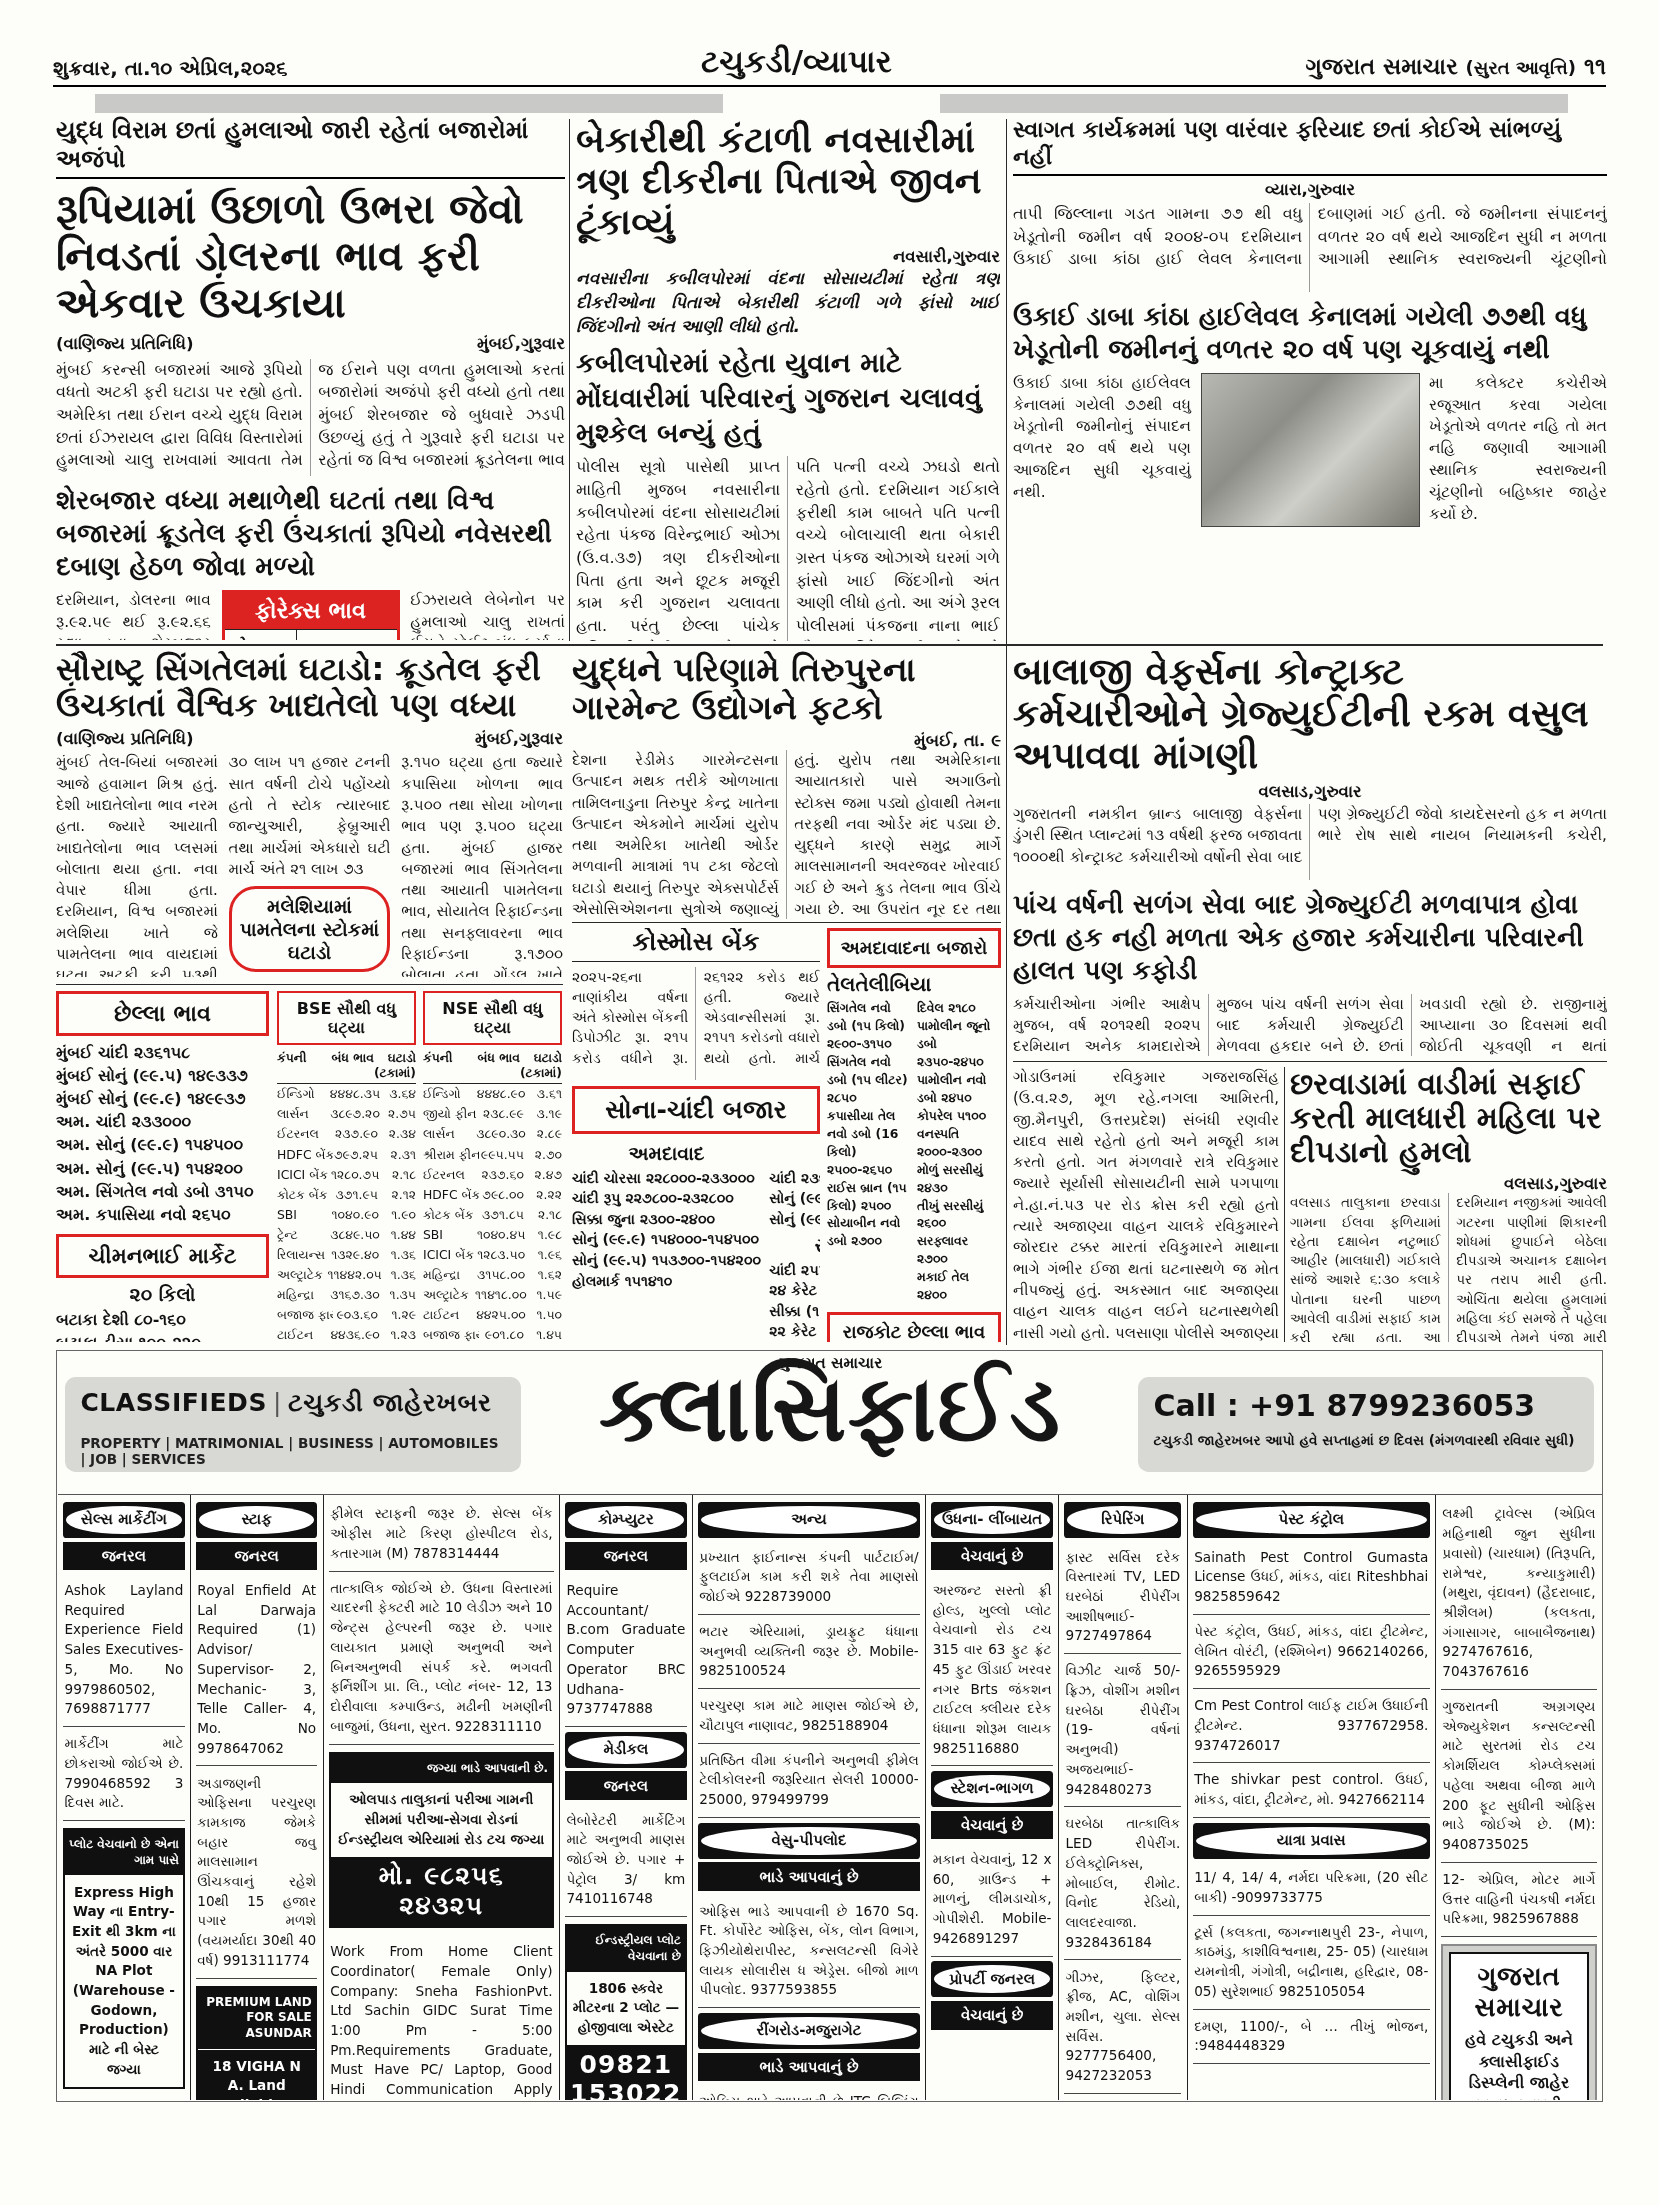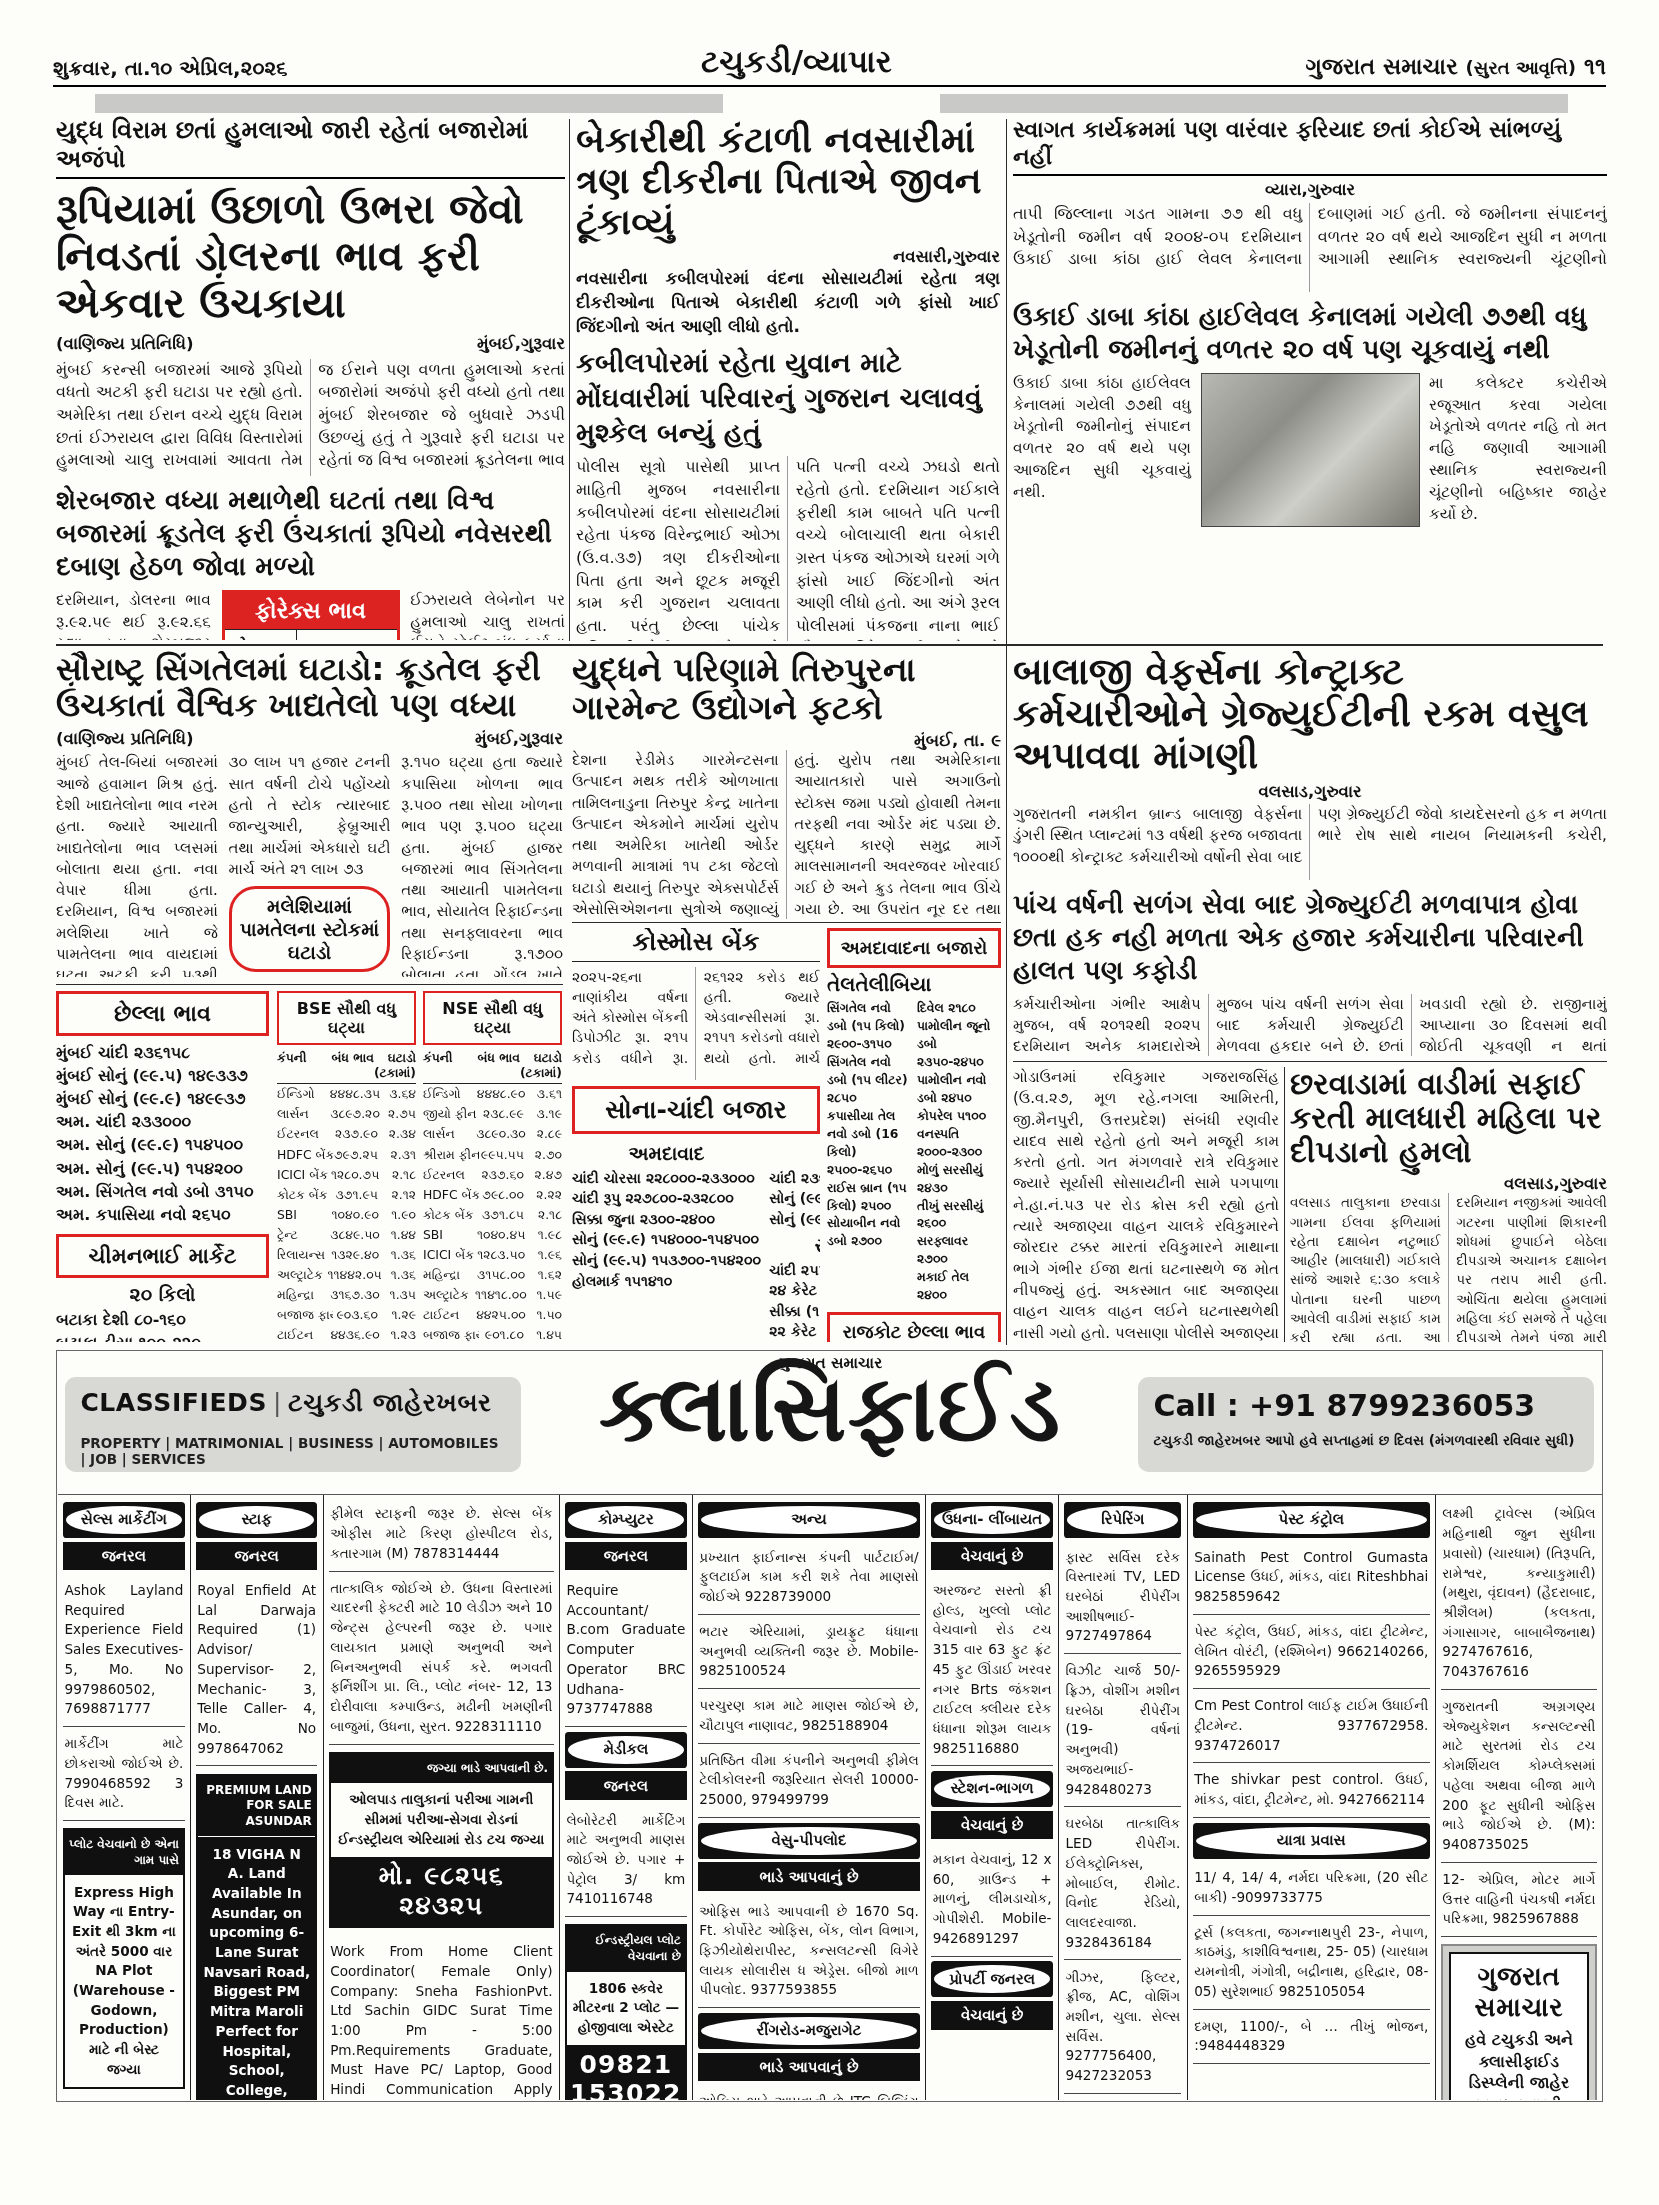--- a/index.html
+++ b/index.html
@@ -1,21 +1,21 @@
 <!DOCTYPE html>
 <html style="font-size:9.5px"><head>
 <meta charset="utf-8">
 <style>
   :root{ --red:#dd2222; --ink:#111; }
   *{box-sizing:border-box; margin:0; padding:0;}
   body{background:#fff; font-family:"DejaVu Sans", sans-serif; color:var(--ink);}
   .page{position:relative; width:1660px; height:2205px; background:#fdfdfa; overflow:hidden;}
   .abs{position:absolute;}
   .just{text-align:justify;}
-  .b{font-weight:700;}
+  .b{font-weight:700;font-style:italic;}
   .rule-h{position:absolute; background:#2a2a2a; height:1.8px;}
   .rule-v{position:absolute; background:#2a2a2a; width:1.2px;}
   
   .hdr{position:absolute; left:53px; top:44px; width:1553px; height:43px; border-bottom:2.4px solid #000;
        display:flex; justify-content:space-between; align-items:flex-end; padding-bottom:4.7px;}
   .hdr .date{font-size:20px; font-weight:700;}
   .hdr .section{font-size:31px; font-weight:800;}
   .hdr .right{font-size:22.5px; font-weight:800;}
   .hdr .ed{font-size:18px; font-weight:600;}
   .graybar{position:absolute; top:94px; height:19px; background:#c9c9c7;}
@@ -528,20 +528,21 @@
 </div>
     <div class="cls-col" style="flex:205 1 0;">
   <div class="cat">
     <div class="oval">સ્ટાફ</div>
   </div>
 
   <div class="sub">જનરલ</div>
 
   <div class="ad">Royal Enfield At Lal Darwaja Required (1) Advisor/ Supervisor- 2, Mechanic- 3, Telle Caller- 4, Mo. No 9978647062</div>
 
+  <div class="ad">અડાજણની ઓફિસના પરચુરણ કામકાજ જેમકે બહાર જવુ માલસામાન ઊંચકવાનું રહેશે 10થી 15 હજાર પગાર મળશે (વયમર્યાદા 30થી 40 વર્ષ) 9913111774</div>
 
   <div class="disp inv">
     <div class="d-title">PREMIUM LAND FOR SALE ASUNDAR</div>
     <div class="d-body">18 VIGHA N A. Land Available In Asundar, on upcoming 6-Lane Surat Navsari Road, Biggest PM Mitra Maroli Perfect for Hospital, School, College, Shopping Mall &amp; Commercial Projects, Housing Society</div>
 
   </div>
 
 </div>
     <div class="cls-col" style="flex:380 1 0;">
 

